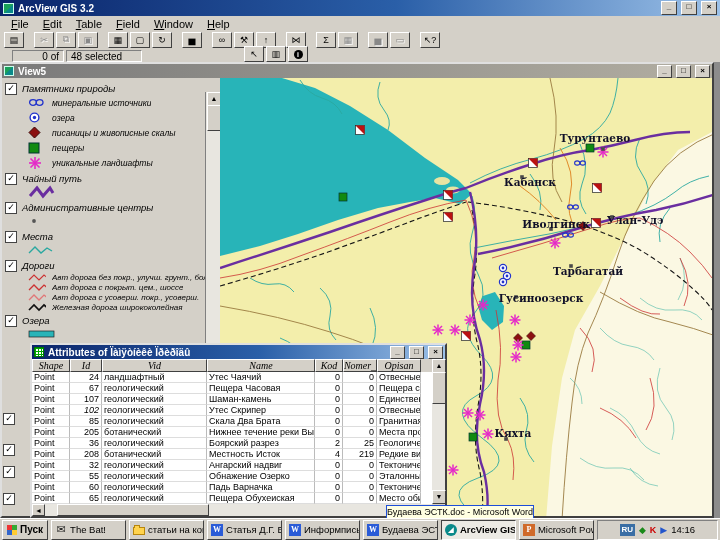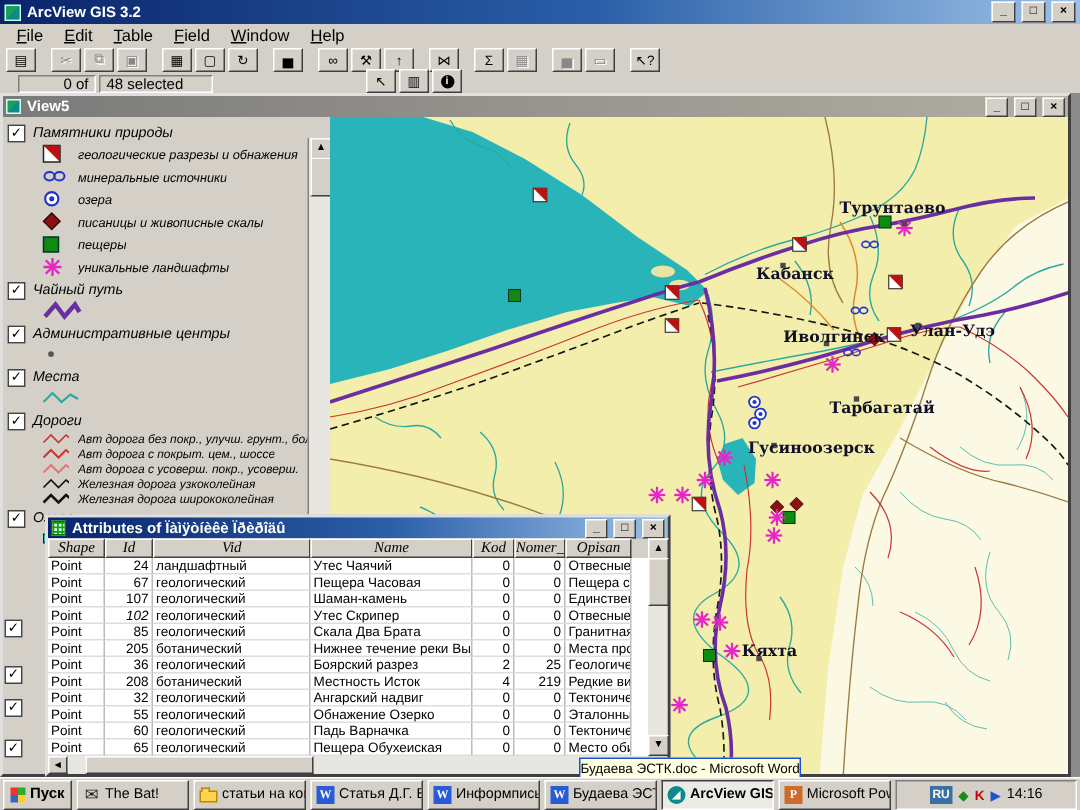--- a/index.html
+++ b/index.html
@@ -171,29 +171,20 @@
     </div>
 
     <div class="legend">
       <div class="legend-inner" id="legend">
           <div class="layer">
             <span class="chk">✓</span>
             <span class="llabel">Памятники природы</span>
           </div>
           <div class="sub">
             <span class="sym">
-              <svg width="13" height="13">
-                <rect x="1" y="1" width="11" height="11" fill="#fff" stroke="#222"></rect>
-                <path d="M1,1 L12,1 L12,12 Z" fill="#bb1111"></path>
-              </svg>
-            </span>
-            <span class="slabel">геологические разрезы и обнажения</span>
-          </div>
-          <div class="sub">
-            <span class="sym">
               <svg width="17" height="11">
                 <ellipse cx="5" cy="5.5" rx="3.4" ry="2.8" fill="none" stroke="#2233cc" stroke-width="1.3"></ellipse>
                 <ellipse cx="11.6" cy="5.5" rx="3.4" ry="2.8" fill="none" stroke="#2233cc" stroke-width="1.3"></ellipse>
               </svg>
             </span>
             <span class="slabel">минеральные источники</span>
           </div>
           <div class="sub">
             <span class="sym">
               <svg width="13" height="13">
@@ -279,28 +270,20 @@
             </span>
             <span class="slabel">Авт дорога с покрыт. цем., шоссе</span>
           </div>
           <div class="sub small">
             <span class="sym">
               <svg width="22" height="9">
                 <polyline points="1,7 6,2 11,7 16,2 21,6" fill="none" stroke="#e07777" stroke-width="1.3"></polyline>
               </svg>
             </span>
             <span class="slabel">Авт дорога с усоверш. покр., усоверш.</span>
-          </div>
-          <div class="sub small">
-            <span class="sym">
-              <svg width="22" height="9">
-                <polyline points="1,7 6,2 11,7 16,2 21,6" fill="none" stroke="#111" stroke-width="1.1"></polyline>
-              </svg>
-            </span>
-            <span class="slabel">Железная дорога узкоколейная</span>
           </div>
           <div class="sub small">
             <span class="sym">
               <svg width="22" height="9">
                 <polyline points="1,7 6,2 11,7 16,2 21,6" fill="none" stroke="#111" stroke-width="1.7"></polyline>
               </svg>
             </span>
             <span class="slabel">Железная дорога ширококолейная</span>
           </div>
           <div class="layer">

